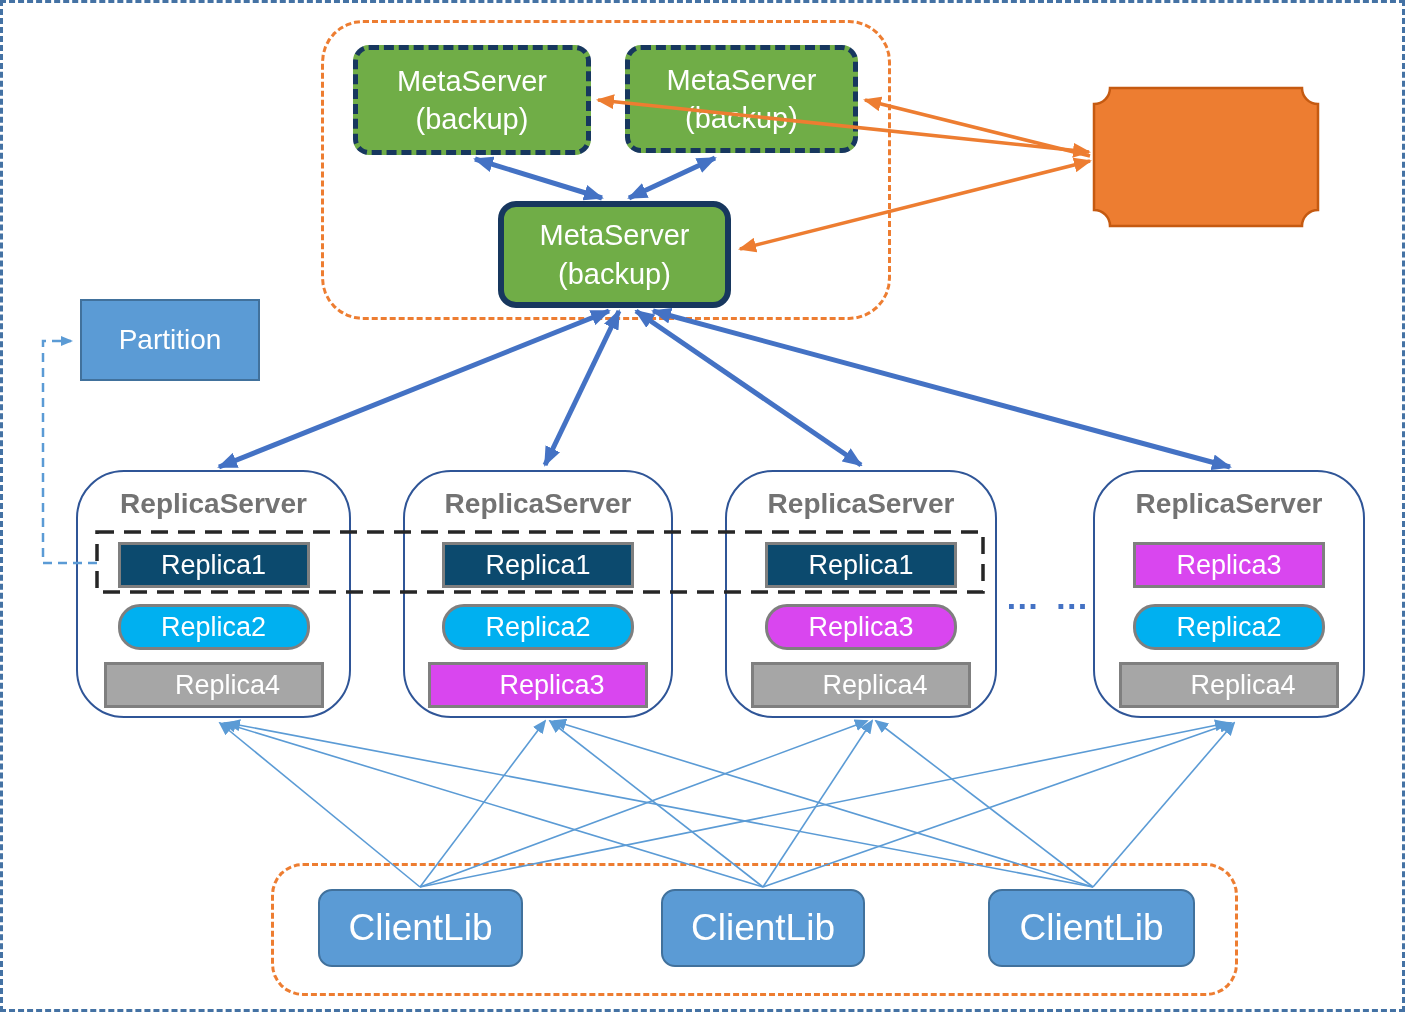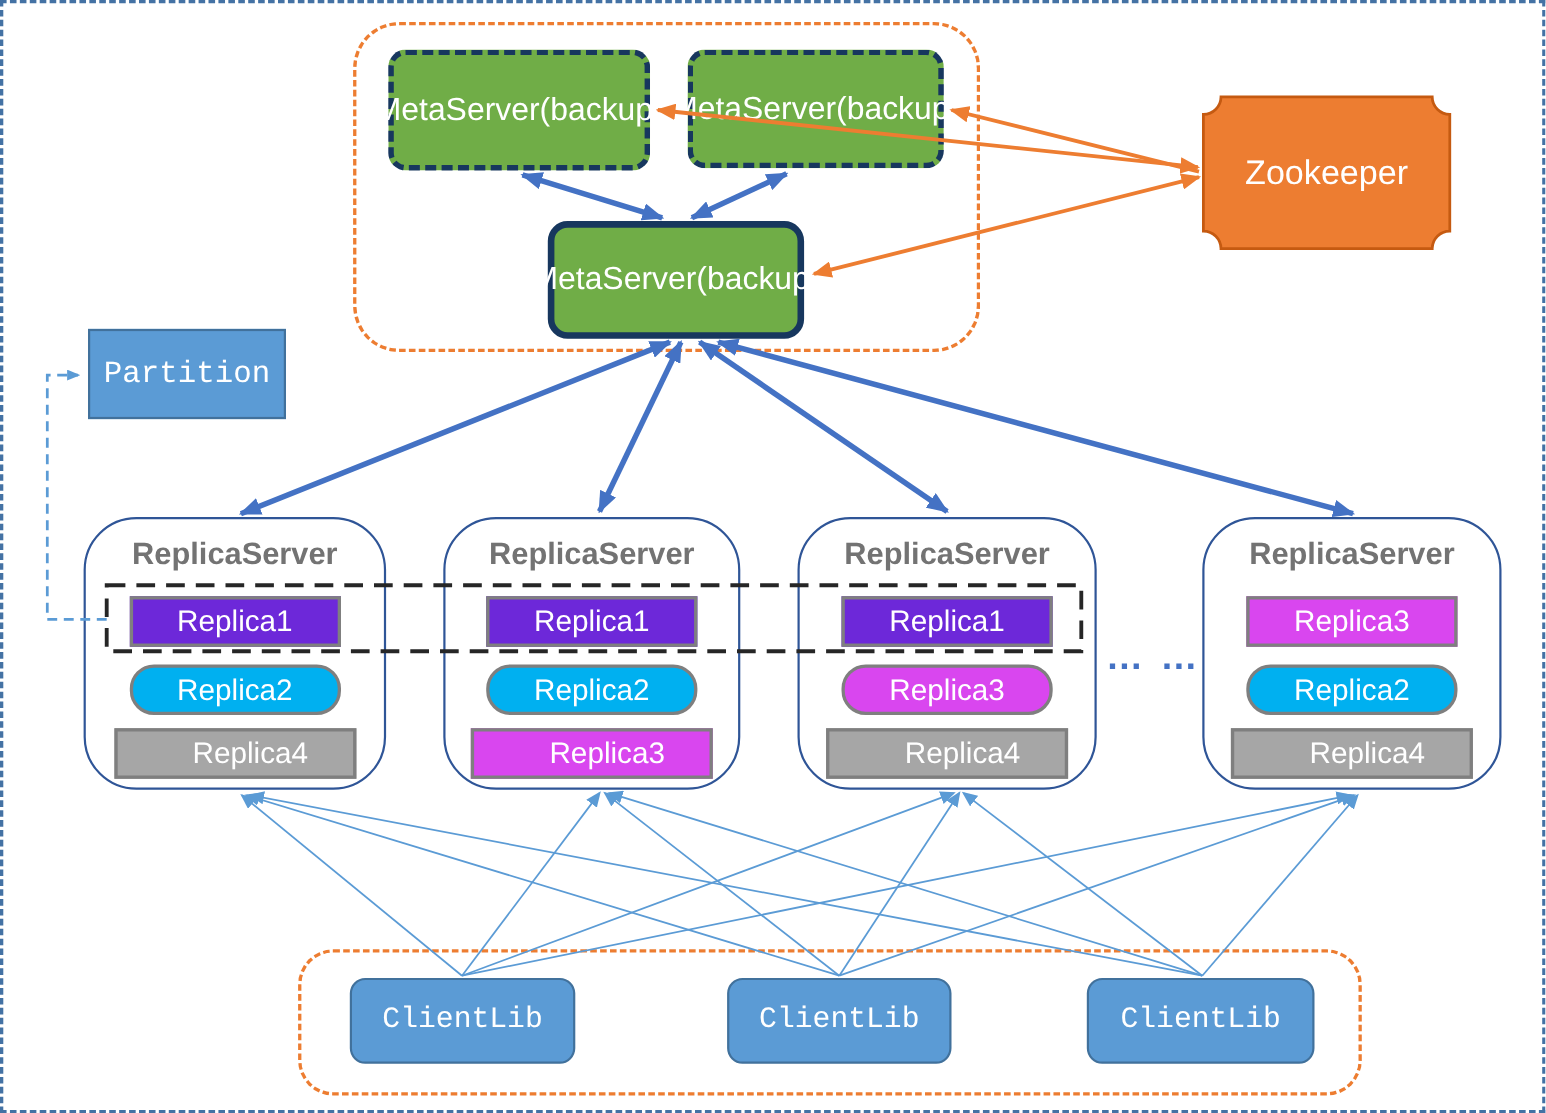--- a/index.html
+++ b/index.html
@@ -16,38 +16,38 @@
   
   .orange-dash{
     border:3px dashed #ed7d31;
     background:transparent;
     z-index:1;
   }
   
   .metabox{
     background:#70ad47;
     color:#ffffff;
-    display:flex;flex-direction:row;align-items:center;justify-content:center;
+    display:flex;flex-direction:column;align-items:center;justify-content:center;
     font-size:29px;line-height:1.32;
     z-index:1;
   }
   .metabox.backup{border:5px dashed #17375e;border-radius:16px;}
   .metabox.master{border:6px solid #17375e;border-radius:18px;}
   
   .zk-label{
     display:flex;align-items:center;justify-content:center;
     color:#ffffff;font-size:31px;z-index:3;
   }
   
   .bluebox{
     background:#5b9bd5;border:2px solid #41719c;
     display:flex;align-items:center;justify-content:center;
-    color:#ffffff;font-size:28px;z-index:1;font-family:Liberation Mono, monospace;
-  }
-  .clientlib{border-radius:14px;font-size:27px;}
+    color:#ffffff;font-size:28px;z-index:1;
+  }
+  .clientlib{border-radius:14px;font-size:37px;}
   
   .rserver{
     background:#ffffff;
     border:2.5px solid #2f5597;
     border-radius:48px;
     z-index:1;
   }
   .rtitle{
     position:absolute;left:0;right:0;top:16px;
     text-align:center;
@@ -56,21 +56,21 @@
   .chip{
     position:absolute;left:50%;transform:translateX(-50%);
     width:186px;height:40px;
     border:3px solid #7f7f7f;
     display:flex;align-items:center;justify-content:center;
     color:#ffffff;font-size:27px;
   }
   .chip.row1{top:70px;}
   .chip.row2{top:132px;border-radius:22px;}
   .chip.row3{top:190px;padding-left:28px;}
-  .chip-green{background:#6d28d9;}
+  .chip-green{background:#0c4a6e;}
   .chip-cyan{background:#00b0f0;}
   .chip-navy{background:#d946ef;}
   .chip-gray{background:#a6a6a6;}
   .dots{
     color:#4472c4;font-size:34px;font-weight:bold;letter-spacing:3px;
     z-index:1;text-align:center;
   }
   svg.overlay{
     position:absolute;left:0;top:0;z-index:2;
     pointer-events:none;
@@ -137,23 +137,20 @@
   <div class="abs bluebox clientlib" style="left:315px;top:886px;width:205px;height:78px;">
     <span>ClientLib</span>
   </div>
   <div class="abs bluebox clientlib" style="left:658px;top:886px;width:204px;height:78px;">
     <span>ClientLib</span>
   </div>
   <div class="abs bluebox clientlib" style="left:985px;top:886px;width:207px;height:78px;">
     <span>ClientLib</span>
   </div>
 
-  <div class="abs zk-label" style="left:1091px;top:85px;width:224px;height:138px;">
-    <span>Zookeeper</span>
-  </div>
 
   <svg class="overlay" width="1405" height="1012" viewBox="0 0 1405 1012">
     <defs>
       <marker id="head-blue" markerUnits="userSpaceOnUse" markerWidth="20" markerHeight="16" refX="18" refY="8" orient="auto-start-reverse">
         <path d="M0,0 L20,8 L0,16 Z" fill="#4472c4"></path>
       </marker>
       <marker id="head-orange" markerUnits="userSpaceOnUse" markerWidth="18" markerHeight="15" refX="16" refY="7.5" orient="auto-start-reverse">
         <path d="M0,0 L18,7.5 L0,15 Z" fill="#ed7d31"></path>
       </marker>
       <marker id="head-thin" markerUnits="userSpaceOnUse" markerWidth="14" markerHeight="12" refX="12" refY="6" orient="auto-start-reverse">

